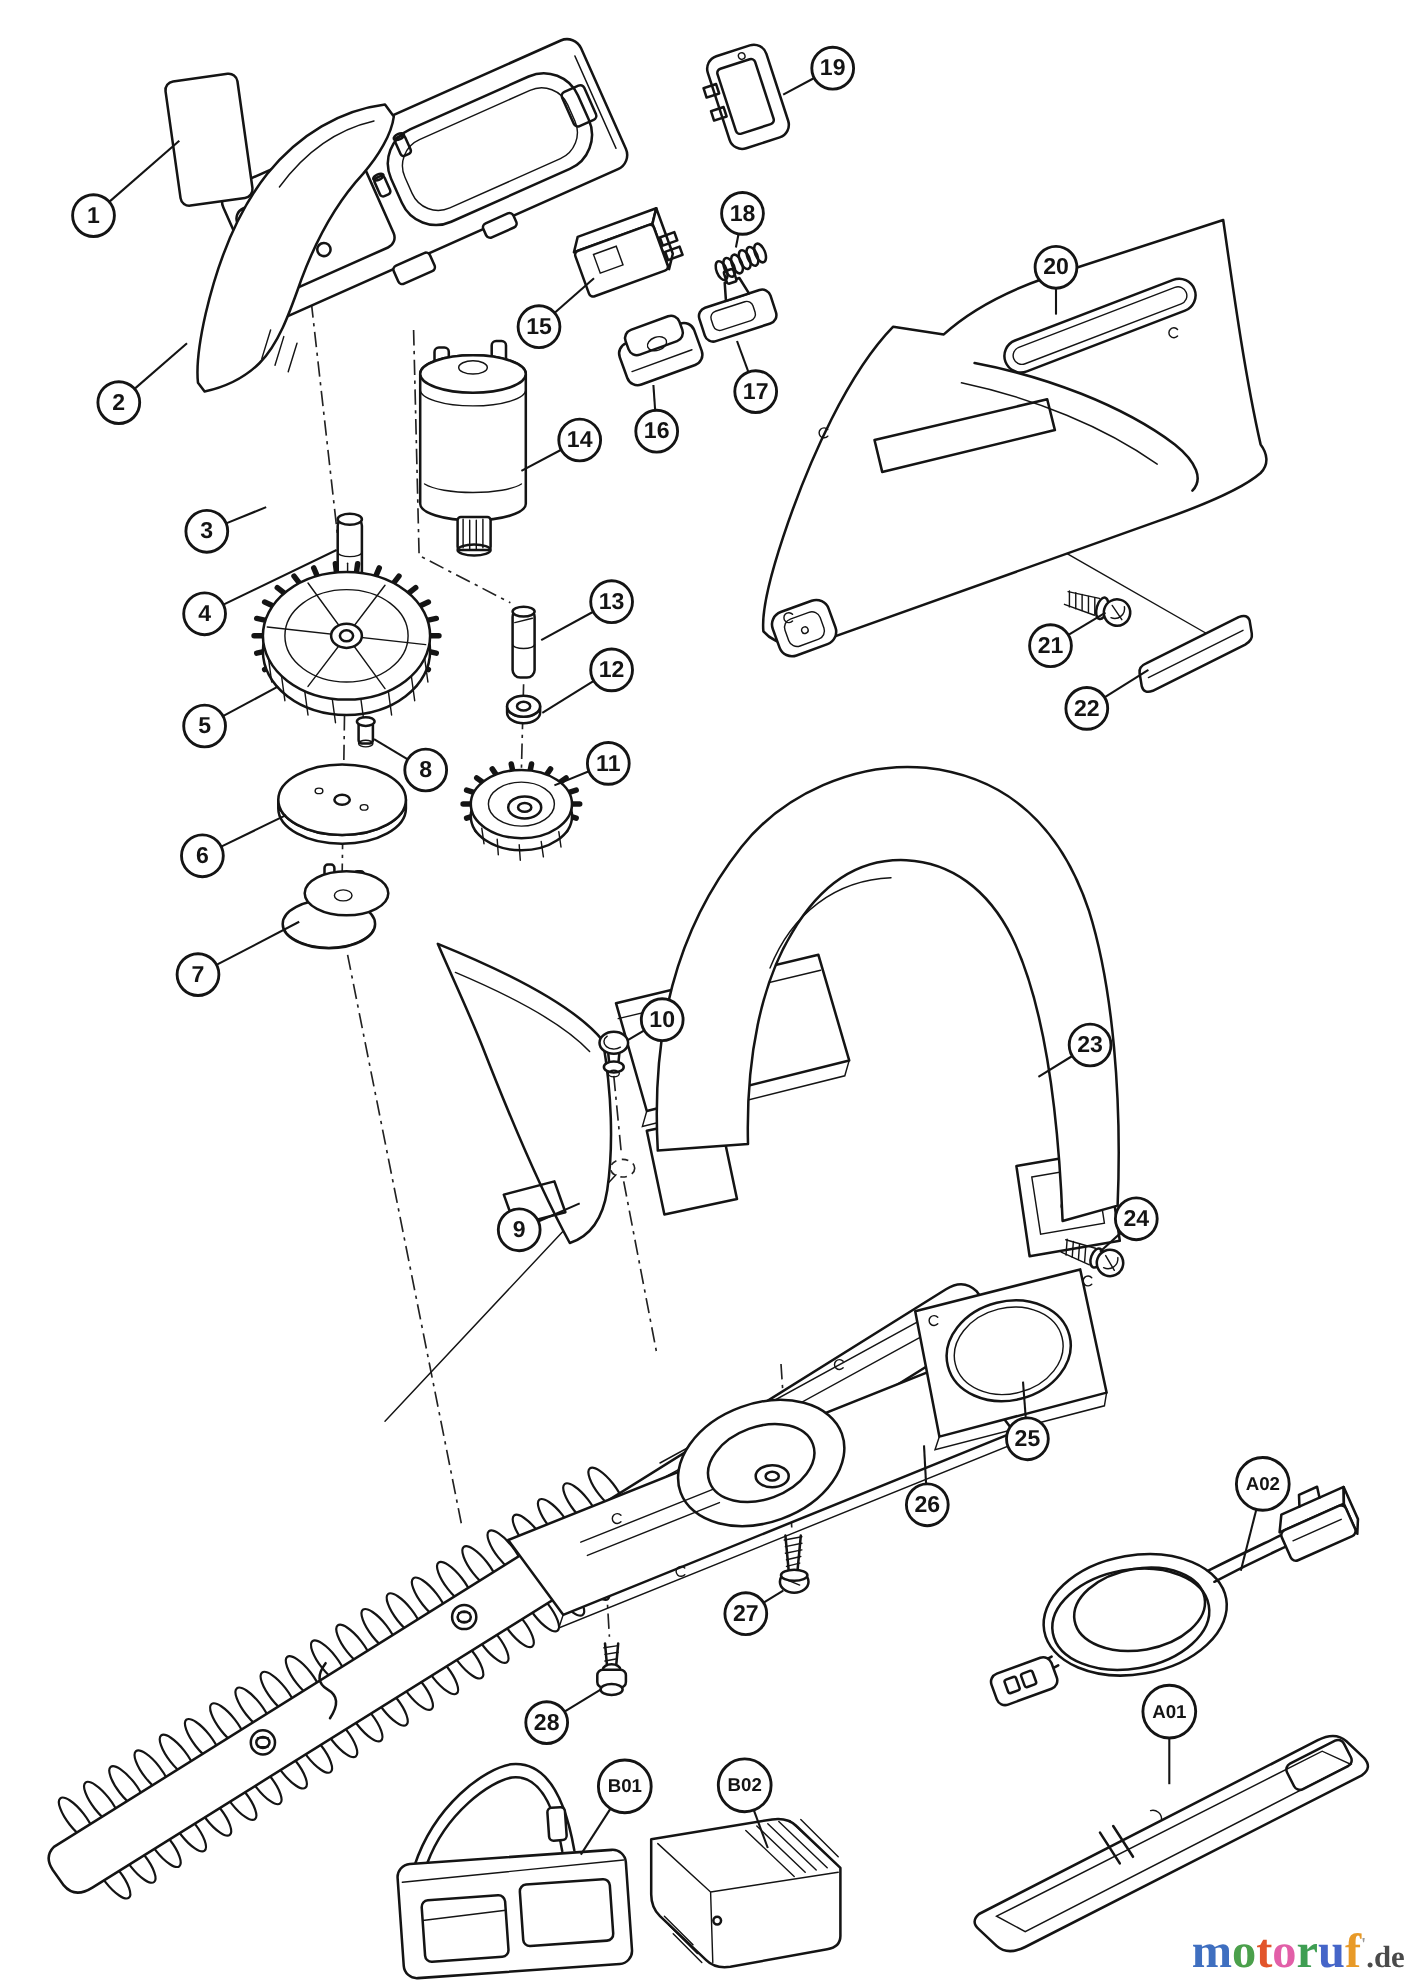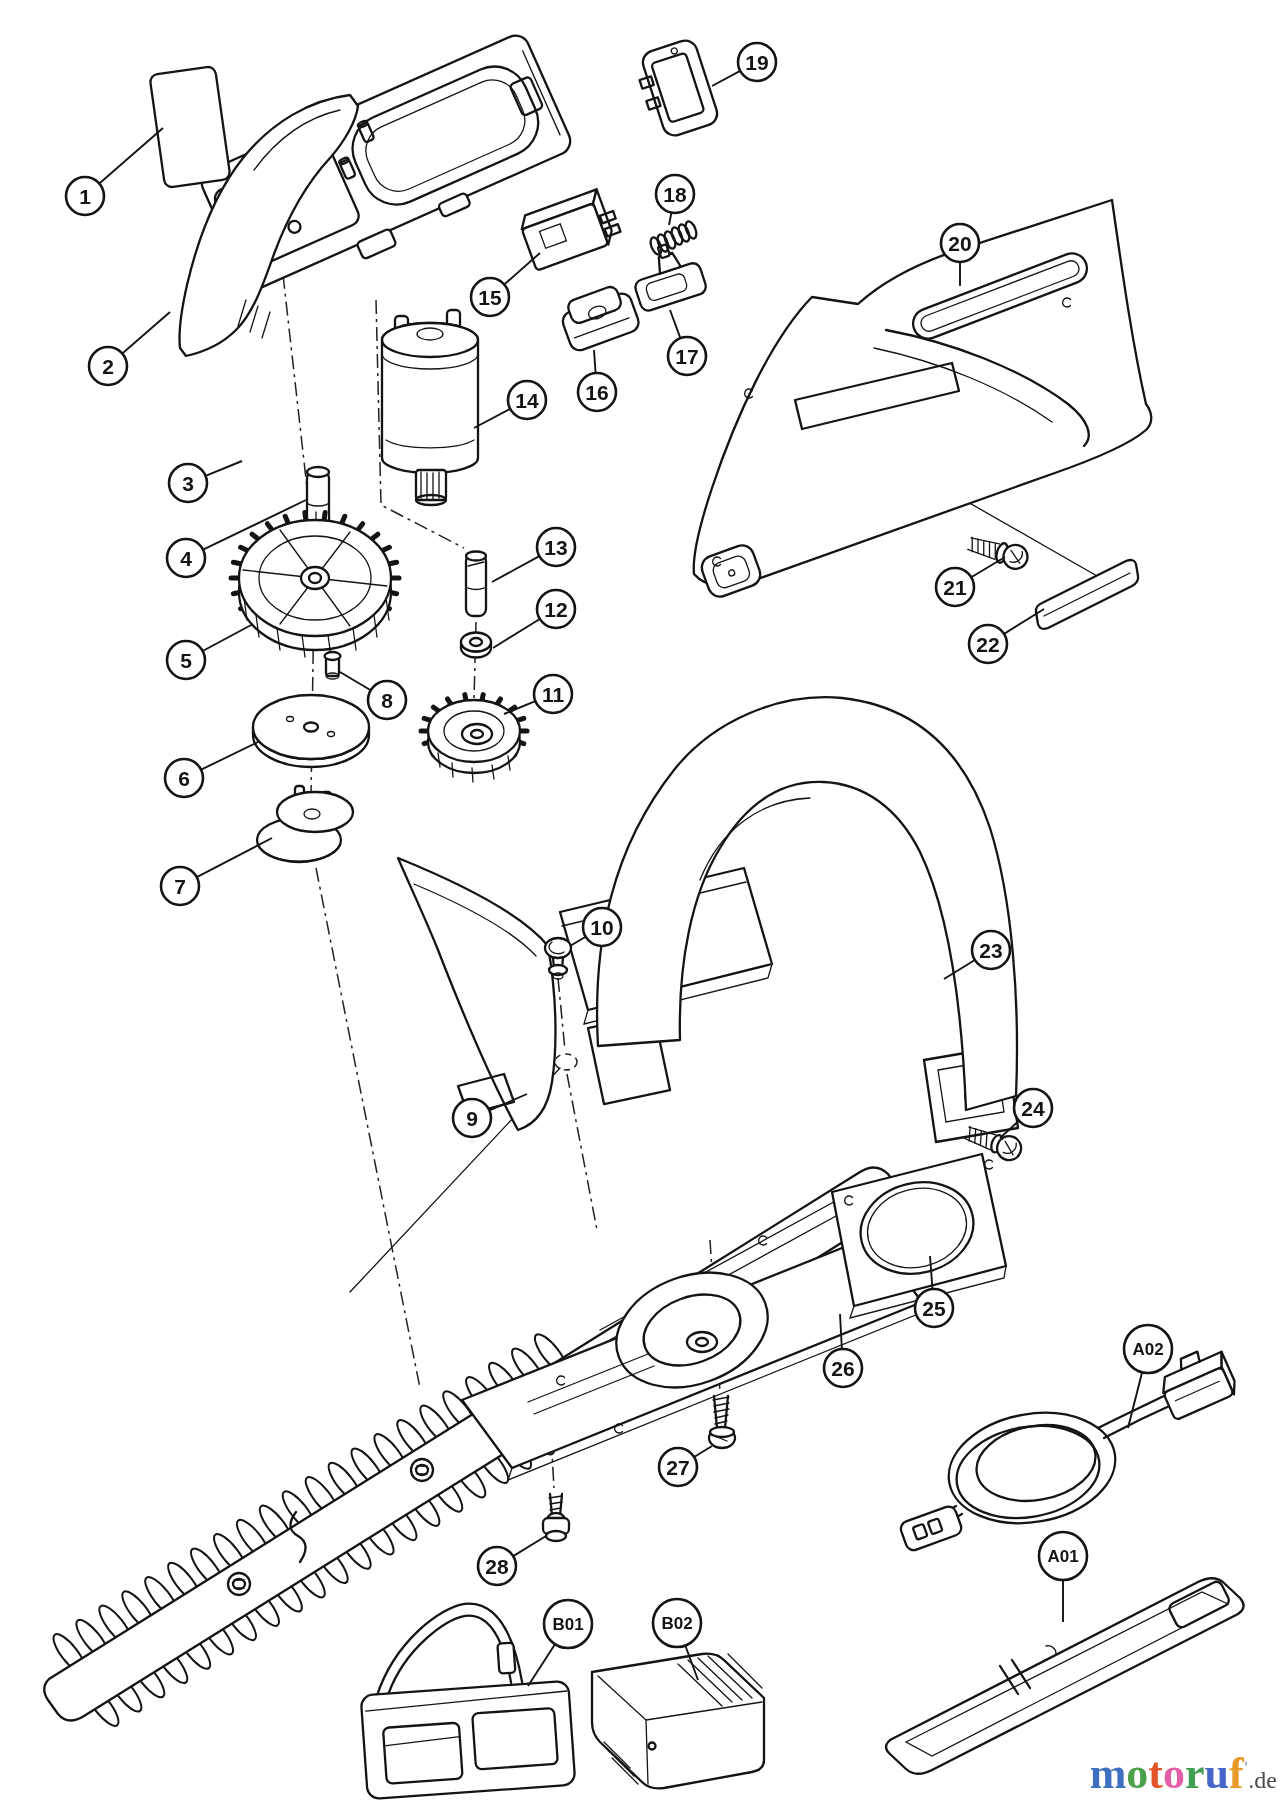--- a/index.html
+++ b/index.html
@@ -13,21 +13,21 @@
   .dashc{fill:none;stroke:#222;stroke-width:1.5;stroke-dasharray:6 5}
   .leader{stroke:#141414;stroke-width:1.9}
   .co-circle{fill:#fff;stroke:#141414;stroke-width:2.6}
   .co-text{font:700 21px "Liberation Sans",sans-serif;fill:#141414;text-anchor:middle;dominant-baseline:central}
   .co-small{font-size:17px}
   .tooth{fill:#fff;stroke:#141414;stroke-width:2}
   .gtooth{stroke:#141414;stroke-width:5;stroke-linecap:round}
   #logo{position:absolute;right:6px;bottom:4px;font-family:"Liberation Serif",serif;
         font-weight:700;font-size:44px;line-height:1;white-space:nowrap}
   #logo .sup{font-size:0.38em;vertical-align:0.9em}
-  #logo .logo-suffix{font-size:24px;font-weight:400}
+  #logo .logo-suffix{font-size:28px;font-weight:700}
 </style>
 </head>
 <body>
 
 <div id="stage">
 <svg id="art" width="1283" height="1800" viewBox="0 0 1283 1800">
 
   <defs>
     <path id="cmark" d="M 4.5,-2.5 A 4.5,4.5 0 1 0 4.5,3.5" class="thin"></path>
   </defs>

